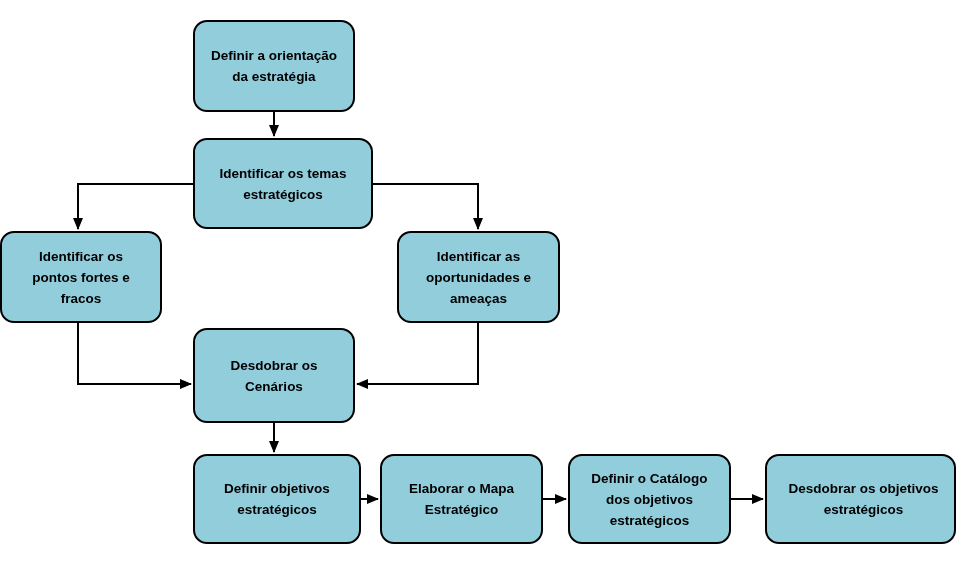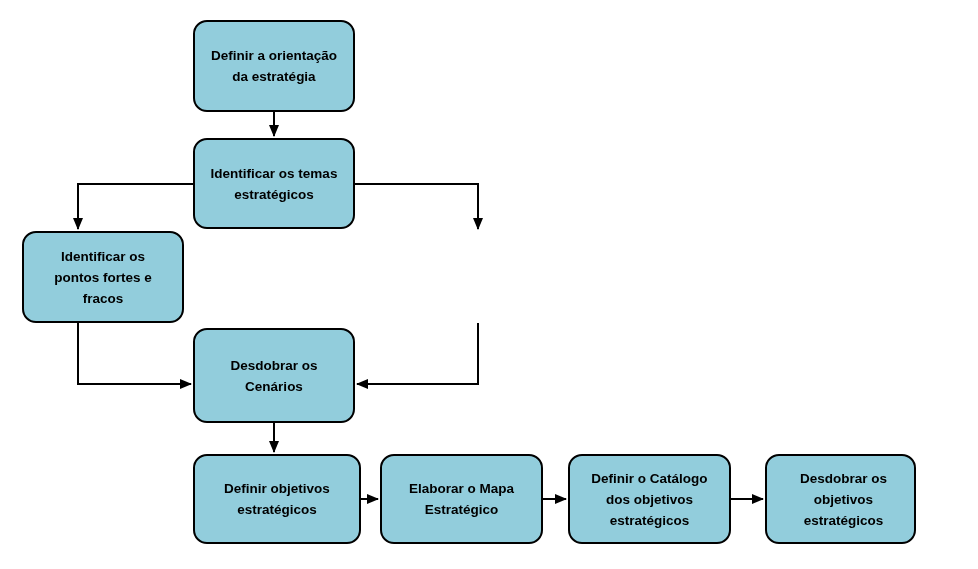--- a/index.html
+++ b/index.html
@@ -40,28 +40,28 @@
     padding: 6px 14px;
   }
   .node-label {
     font-size: 13.5px;
     font-weight: bold;
     color: #000;
     line-height: 21px;
   }
   
   .node-a { left: 193px; top: 4px;   width: 162px; height: 92px; }
-  .node-b { left: 193px; top: 122px; width: 162px; height: 91px; }
-  .node-c { left: 22px;   top: 215px; width: 162px; height: 92px; }
+  .node-b { left: 193px; top: 122px; width: 180px; height: 91px; }
+  .node-c { left: 0;   top: 215px; width: 162px; height: 92px; }
   .node-d { left: 397px; top: 215px; width: 163px; height: 92px; }
   .node-e { left: 193px; top: 312px; width: 162px; height: 95px; }
   .node-f { left: 193px; top: 438px; width: 168px; height: 90px; }
   .node-g { left: 380px; top: 438px; width: 163px; height: 90px; }
   .node-h { left: 568px; top: 438px; width: 163px; height: 90px; }
-  .node-i { left: 765px; top: 438px; width: 151px; height: 90px; padding-left: 20px; }
+  .node-i { left: 765px; top: 438px; width: 191px; height: 90px; padding-left: 20px; }
 </style>
 </head>
 <body>
 
 <div class="canvas">
 
   <svg class="connectors" viewBox="0 0 978 569" aria-hidden="true">
     <defs>
       <marker id="arrowhead" markerUnits="userSpaceOnUse" markerWidth="13" markerHeight="11" refX="11" refY="5" orient="auto">
         <path d="M0,0 L12,5 L0,10 Z" fill="#000000"></path>
@@ -94,20 +94,23 @@
   </div>
 
   <div class="node node-b">
     <span class="node-label">Identificar os temas estratégicos</span>
   </div>
 
   <div class="node node-c">
     <span class="node-label">Identificar os pontos fortes e fracos</span>
   </div>
 
+  <div class="node node-d">
+    <span class="node-label">Identificar as oportunidades e ameaças</span>
+  </div>
 
   <div class="node node-e">
     <span class="node-label">Desdobrar os Cenários</span>
   </div>
 
   <div class="node node-f">
     <span class="node-label">Definir objetivos estratégicos</span>
   </div>
 
   <div class="node node-g">

